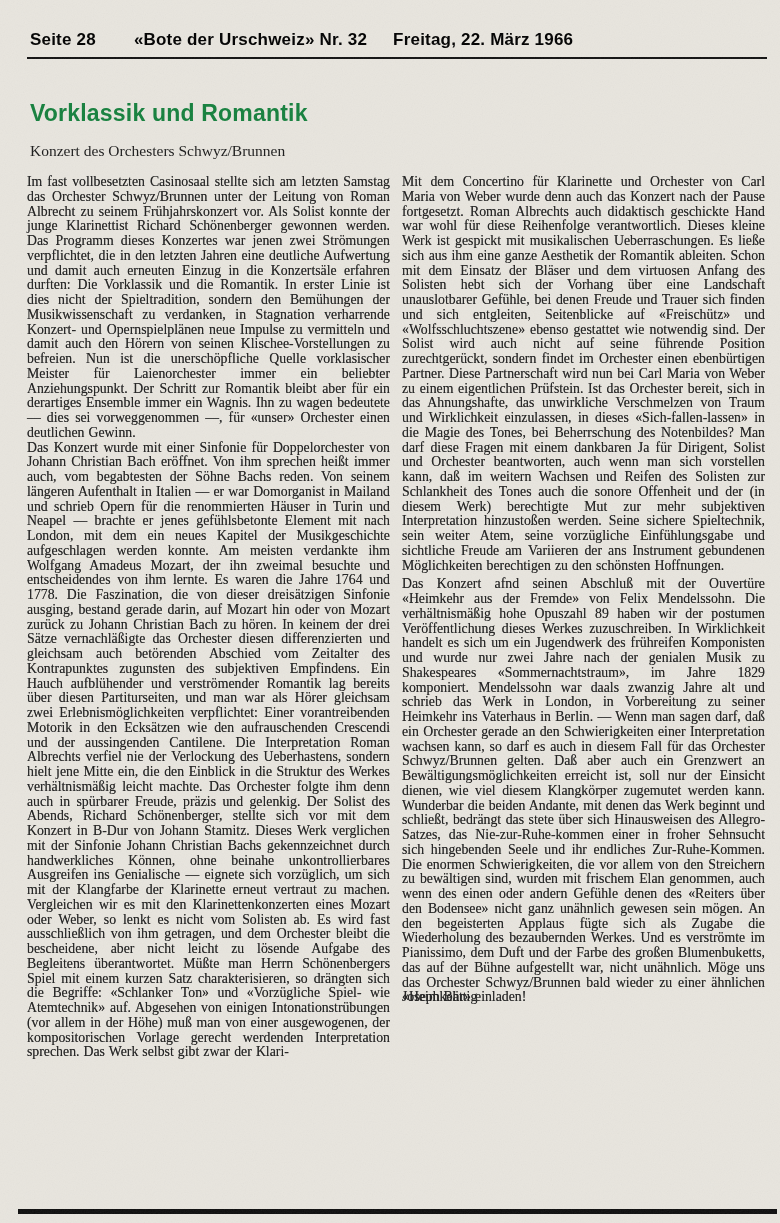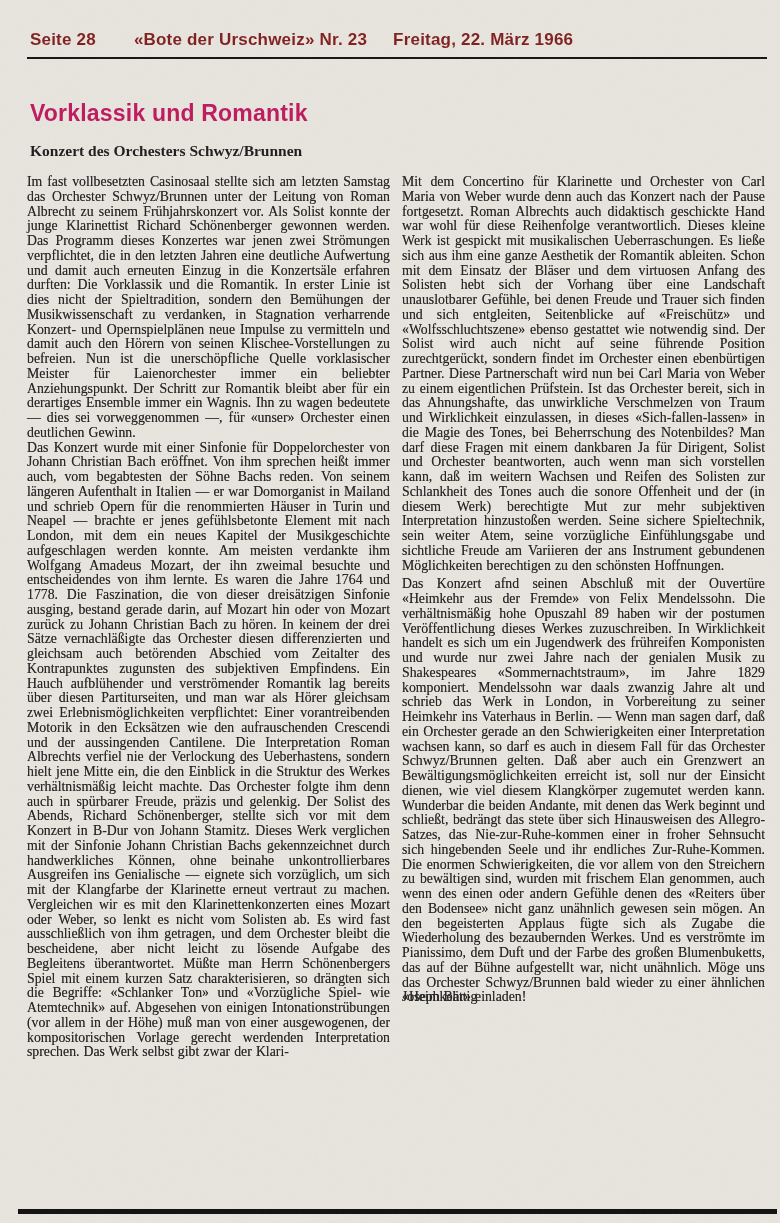--- a/index.html
+++ b/index.html
@@ -32,44 +32,44 @@
     box-sizing: border-box;
   }
   
   .masthead {
     display: flex;
     align-items: baseline;
     font-family: "Liberation Sans", sans-serif;
     font-weight: bold;
     font-size: 17px;
     letter-spacing: 0.2px;
-    color: #7f1d1d;
+    color: #000000;
     padding-left: 3px;
   }
   .masthead .m-page   { margin-right: 38px; }
   .masthead .m-paper  { margin-right: 5px; }
   .masthead .m-issue  { margin-right: 26px; }
   .masthead-rule {
     border: none;
     border-top: 2.2px solid #121212;
     margin: 7px 0 0 0;
     width: 740px;
   }
   
   .article-title {
     font-family: "Liberation Sans", sans-serif;
     font-weight: bold;
     font-size: 23px;
     letter-spacing: 0.2px;
     margin: 41px 0 4px 3px;
-    color: #be185d;
+    color: #15803d;
   }
   .article-subtitle {
     font-family: "Liberation Serif", serif;
-    font-weight: bold;
+    font-weight: normal;
     font-size: 15.5px;
     margin: 15px 0 0 3px;
     color: #1a1a1a;
   }
   
   .columns {
     display: flex;
     gap: 12px;
     margin-top: 15px;
   }
@@ -115,21 +115,21 @@
     <feColorMatrix type="saturate" values="0"></feColorMatrix>
   </filter>
   <rect width="100%" height="100%" filter="url(#grain)"></rect>
 </svg>
 
 <div class="page">
 
   <div class="masthead">
     <span class="m-page">Seite 28</span>
     <span class="m-paper">«Bote der Urschweiz»</span>
-    <span class="m-issue">Nr. 23</span>
+    <span class="m-issue">Nr. 32</span>
     <span class="m-date">Freitag, 22. März 1966</span>
   </div>
   <hr class="masthead-rule">
 
   <h1 class="article-title">Vorklassik und Romantik</h1>
   <h2 class="article-subtitle">Konzert des Orchesters Schwyz/Brunnen</h2>
 
   <div class="columns">
     <div class="col">
         <p>Im fast vollbesetzten Casinosaal stellte sich am letzten Samstag das Orchester Schwyz/Brunnen unter der Leitung von Roman Albrecht zu seinem Frühjahrskonzert vor. Als Solist konnte der junge Klarinettist Richard Schönenberger gewonnen werden. Das Programm dieses Konzertes war jenen zwei Strömungen verpflichtet, die in den letzten Jahren eine deutliche Aufwertung und damit auch erneuten Einzug in die Konzertsäle erfahren durften: Die Vorklassik und die Romantik. In erster Linie ist dies nicht der Spieltradition, sondern den Bemühungen der Musikwissenschaft zu verdanken, in Stagnation verharrende Konzert- und Opernspielplänen neue Impulse zu vermitteln und damit auch den Hörern von seinen Klischee-Vorstellungen zu befreien. Nun ist die unerschöpfliche Quelle vorklasischer Meister für Laienorchester immer ein beliebter Anziehungspunkt. Der Schritt zur Romantik bleibt aber für ein derartiges Ensemble immer ein Wagnis. Ihn zu wagen bedeutete — dies sei vorweggenommen —, für «unser» Orchester einen deutlichen Gewinn.</p>

